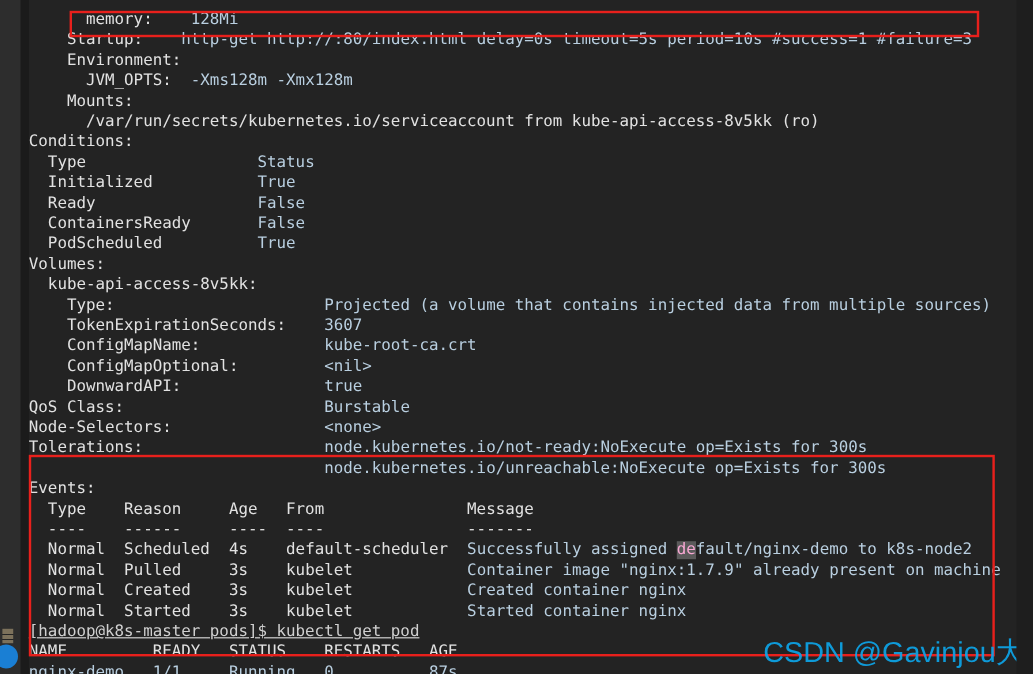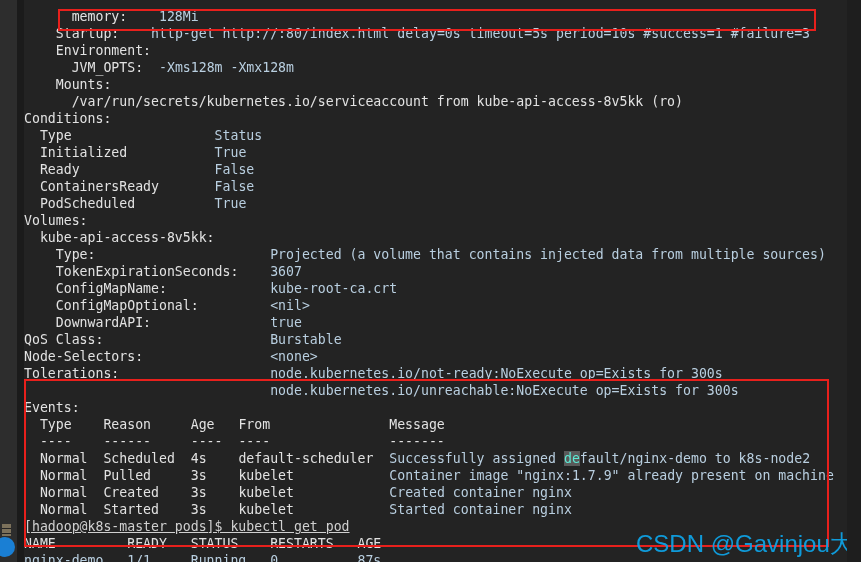--- a/index.html
+++ b/index.html
@@ -55,21 +55,21 @@
     font-size: 13.2px;
     line-height: 17px;
     white-space: pre;
     color: #d6d6d6;
     letter-spacing: 0px;
   }
   .line { height: 17px; }
   .key   { color: #e2e2e2; }
   .val   { color: #b9cfe0; }
   .plain { color: #d0d0d0; text-decoration: underline; }
-  .sel   { background: #5a5a5a; color: #5eead4; }
+  .sel   { background: #5a5a5a; color: #f9a8d4; }
 
   
   .redbox {
     position: absolute;
     border: 2px solid #e8201c;
     box-sizing: border-box;
     pointer-events: none;
   }
   #redbox-startup {
     left: 58px; top: 9px;

